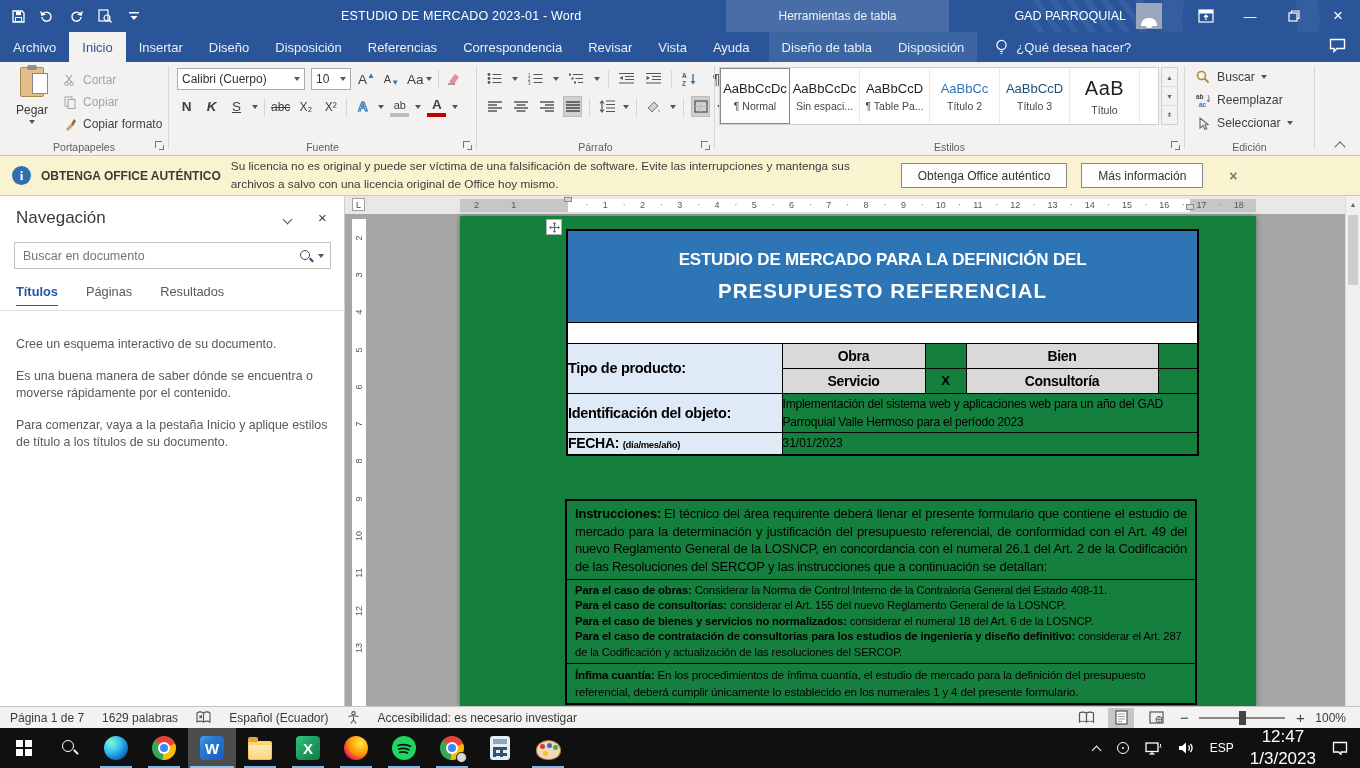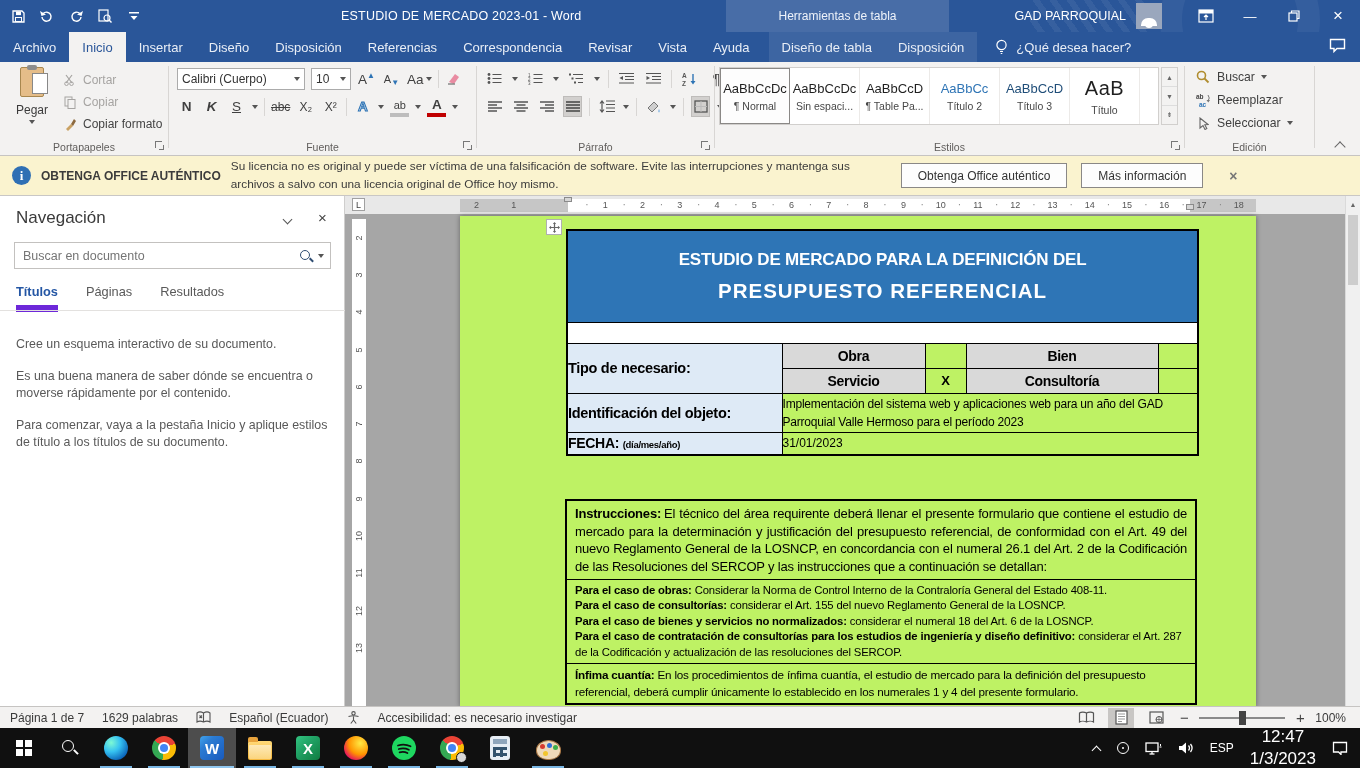--- a/index.html
+++ b/index.html
@@ -77,21 +77,21 @@
   .ntitle{position:absolute;left:16px;top:12px;font-size:17px;color:#3b3b3b}
   .nchev{position:absolute;left:284px;top:20px;width:9px;height:6px}
   .nchev::before{content:"";position:absolute;width:6px;height:6px;border-right:1.4px solid #555;border-bottom:1.4px solid #555;transform:rotate(45deg)}
   .nclose{position:absolute;left:318px;top:13px;font-size:15px;color:#444}
   .nsearch{position:absolute;left:14px;top:46px;width:317px;height:27px;border:1px solid #c3c1bf;background:#fff;display:flex;align-items:center}
   .nsearch input{border:0;outline:0;flex:1;font-size:12.5px;color:#555;padding-left:8px;font-family:"Liberation Sans",sans-serif;background:transparent}
   .mag{position:relative;width:16px;height:16px;margin-right:4px}
   .mag::before{content:"";position:absolute;left:2px;top:2px;width:8px;height:8px;border:1.8px solid #2f4d72;border-radius:50%}
   .mag::after{content:"";position:absolute;left:11px;top:11px;width:5px;height:1.8px;background:#2f4d72;transform:rotate(45deg)}
   .ntabs{position:absolute;left:16px;top:88px;display:flex;gap:28px;font-size:12.8px;color:#595959}
-  .ntab.active{color:#2456a4;font-weight:bold;border-bottom:7px solid #6d28d9;padding-bottom:6px}
+  .ntab.active{color:#2456a4;font-weight:bold;border-bottom:1px solid #6d28d9;padding-bottom:6px}
   .ndiv{position:absolute;left:0;top:114px;width:345px;height:1px;background:#e3e1df}
   .nbody{position:absolute;left:16px;top:140px;width:312px;font-size:12.4px;color:#595959;line-height:1.42}
   .nbody p{margin-bottom:14px}
   
   #doc{position:absolute;left:345px;top:0;width:1015px;height:511px;background:#a6a6a6;overflow:hidden}
   .topstrip{position:absolute;left:0;top:0;width:1015px;height:18px;background:#e8e8e8}
   .lbox{position:absolute;left:7px;top:2px;width:13px;height:13px;background:#fff;border:1px solid #a0a0a0;font-size:9px;color:#444;display:flex;align-items:center;justify-content:center}
   .rl-m{position:absolute;top:2.5px;height:13px;background:#c6c6c6}
   .rl-w{position:absolute;left:223px;top:2.5px;width:622px;height:13px;background:#fff}
   .hcells{position:absolute;top:2.5px;height:13px;display:flex}
@@ -102,21 +102,21 @@
   .lcell .num{position:absolute;left:14px;top:1px;font-size:9px;color:#555}
   .ind-l{position:absolute;left:219px;top:1px;width:8px;height:5px;background:#d6d6d6;border:1px solid #8a8a8a}
   .ind-r{position:absolute;left:841px;top:8px;width:8px;height:6px;background:#d6d6d6;border:1px solid #8a8a8a}
   .vruler{position:absolute;left:7px;top:23px;width:14px;bottom:0;background:#fff}
   .vcell{height:37.3px;display:flex;align-items:center;justify-content:center}
   .vcell span{transform:rotate(-90deg);font-size:9px;color:#555;display:block}
   .vsb{position:absolute;left:1000px;top:0;width:15px;height:511px;background:#f0f0f0;border-left:1px solid #dadada}
   .vsb .arr{height:17px;display:flex;align-items:center;justify-content:center;font-size:7px;color:#666}
   .vsb .thumb{margin:2px 2px;height:70px;background:#cdcdcd}
   
-  .page{position:absolute;left:115px;top:20px;width:796px;height:491px;background:#bef264;box-shadow:0 0 5px rgba(0,0,0,.4);overflow:hidden;color:#000}
+  .page{position:absolute;left:115px;top:20px;width:796px;height:491px;background:#15803d;box-shadow:0 0 5px rgba(0,0,0,.4);overflow:hidden;color:#000}
   .movehandle{position:absolute;left:86px;top:3px;width:16px;height:16px;background:#fff;border:1px solid #b0b0b0;display:flex;align-items:center;justify-content:center}
   table.t1{position:absolute;left:106px;top:13px;width:631px;border-collapse:collapse;table-layout:fixed}
   .t1 td{border:1px solid #000;padding:0;overflow:hidden}
   table.t1{border:2px solid #000}
   .banner{background:#2e75b6;height:92px;text-align:center;color:#fff;font-weight:bold}
   .banner .l1{font-size:17px;margin-top:0;letter-spacing:-.2px}
   .banner .l2{font-size:20.5px;margin-top:9px;letter-spacing:1px}
   .sprow{height:21px;background:#fff}
   .lblue{background:#deeaf6;font-weight:bold;font-size:14.5px;padding-left:6px;letter-spacing:-.3px}
   .gcell{background:#d9d9d9;font-weight:bold;font-size:14px;text-align:center;letter-spacing:-.3px}
@@ -726,21 +726,21 @@
             <tr>
               <td colspan="5" class="banner">
           <div class="l1">ESTUDIO DE MERCADO PARA LA DEFINICIÓN DEL</div>
           <div class="l2">PRESUPUESTO REFERENCIAL</div>
         </td>
             </tr>
         <tr>
               <td colspan="5" class="sprow"></td>
             </tr>
         <tr style="height:25px">
-          <td rowspan="2" class="lblue">Tipo de necesario:</td>
+          <td rowspan="2" class="lblue">Tipo de producto:</td>
           <td class="gcell">Obra</td>
           <td></td>
           <td class="gcell">Bien</td>
           <td></td>
         </tr>
         <tr style="height:25px">
           <td class="gcell">Servicio</td>
           <td class="xcell">X</td>
           <td class="gcell">Consultoría</td>
           <td></td>

